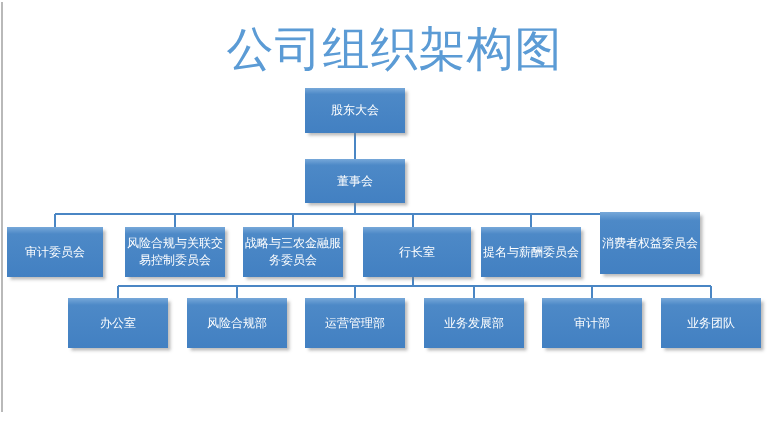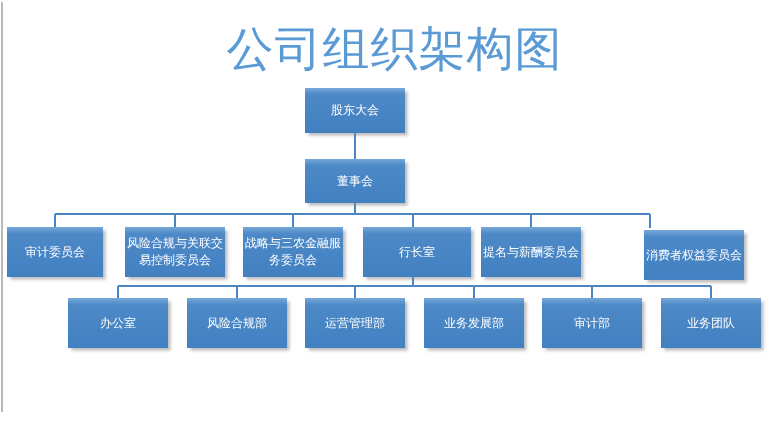--- a/index.html
+++ b/index.html
@@ -78,20 +78,20 @@
 
 <div class="node" style="left:305px; top:88px; width:100px; height:45px;">股东大会</div>
 
 <div class="node" style="left:305px; top:159px; width:100px; height:44px;">董事会</div>
 
 <div class="node" style="left:7px; top:227px; width:96px; height:50px;text-align:center;">审计委员会</div>
 <div class="node" style="left:125px; top:227px; width:100px; height:50px;">风险合规与关联交易控制委员会</div>
 <div class="node" style="left:243px; top:227px; width:100px; height:50px;text-align:center;">战略与三农金融服务委员会</div>
 <div class="node" style="left:363px; top:227px; width:108px; height:50px;">行长室</div>
 <div class="node" style="left:481px; top:227px; width:100px; height:50px;text-align:right;">提名与薪酬委员会</div>
-<div class="node" style="left:600px; top:230px; width:100px; height:50px;margin-left:44px;">消费者权益委员会</div>
+<div class="node" style="left:600px; top:212px; width:100px; height:62px;">消费者权益委员会</div>
 
 <div class="node" style="left:68px; top:298px; width:100px; height:50px;">办公室</div>
 <div class="node" style="left:187px; top:298px; width:100px; height:50px;">风险合规部</div>
 <div class="node" style="left:305px; top:298px; width:100px; height:50px;">运营管理部</div>
 <div class="node" style="left:424px; top:298px; width:100px; height:50px;">业务发展部</div>
 <div class="node" style="left:542px; top:298px; width:100px; height:50px;">审计部</div>
 <div class="node" style="left:661px; top:298px; width:100px; height:50px;">业务团队</div>
 
 </body></html>

